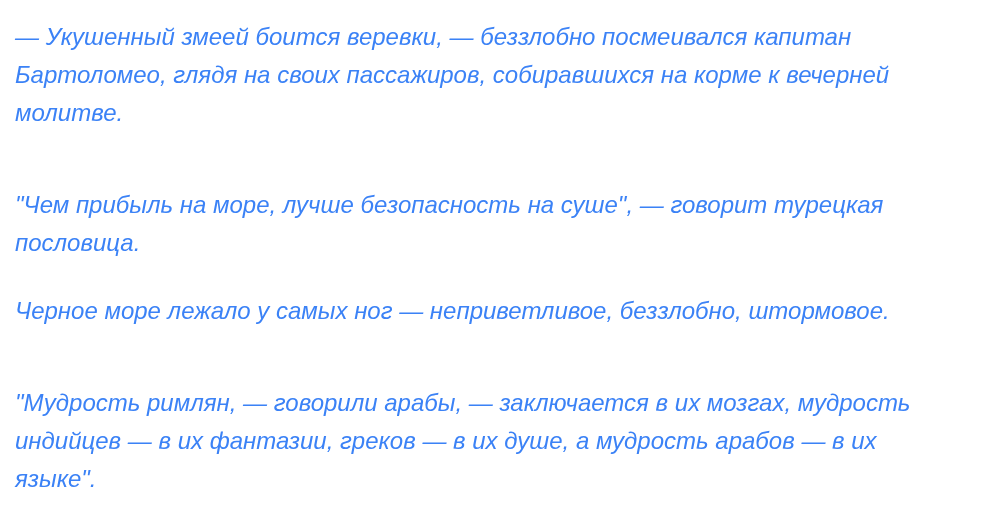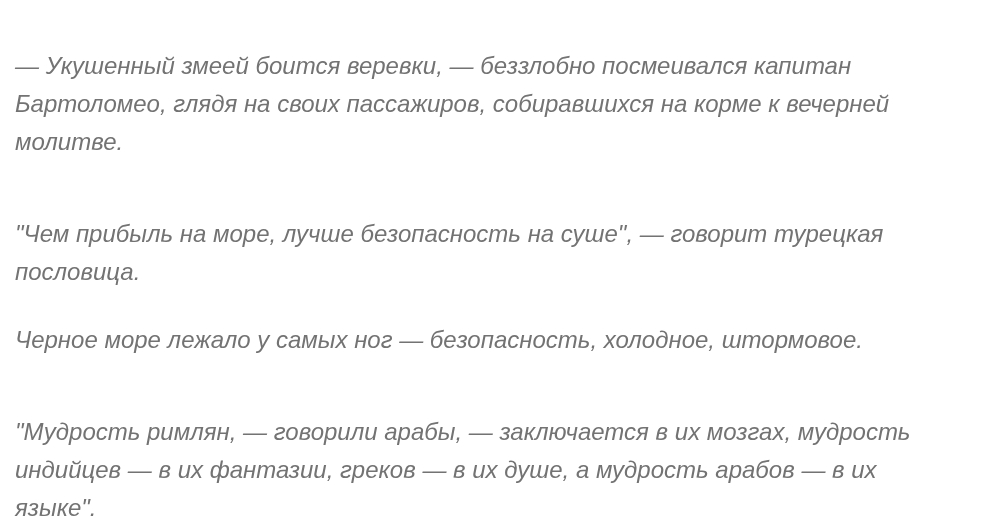--- a/index.html
+++ b/index.html
@@ -28,24 +28,24 @@
     white-space: pre-line; 
   }
   .para.section-gap {
     padding-top: 24px; 
   }
 </style>
 </head>
 <body>
 
 <div class="page" style="background: rgb(255, 255, 255);">
-  <div class="content" style="color: #737373; margin-top: 29px;">
+  <div class="content" style="color: #3b82f6;">
     <p class="para">— Укушенный змеей боится веревки, — беззлобно посмеивался капитан
 Бартоломео, глядя на своих пассажиров, собиравшихся на корме к вечерней
 молитве.</p>
     <p class="para section-gap">"Чем прибыль на море, лучше безопасность на суше", — говорит турецкая
 пословица.</p>
-    <p class="para">Черное море лежало у самых ног — безопасность, холодное, штормовое.</p>
+    <p class="para">Черное море лежало у самых ног — неприветливое, беззлобно, штормовое.</p>
     <p class="para section-gap">"Мудрость римлян, — говорили арабы, — заключается в их мозгах, мудрость
 индийцев — в их фантазии, греков — в их душе, а мудрость арабов — в их
 языке".</p>
   </div>
 </div>
 
 </body></html>

